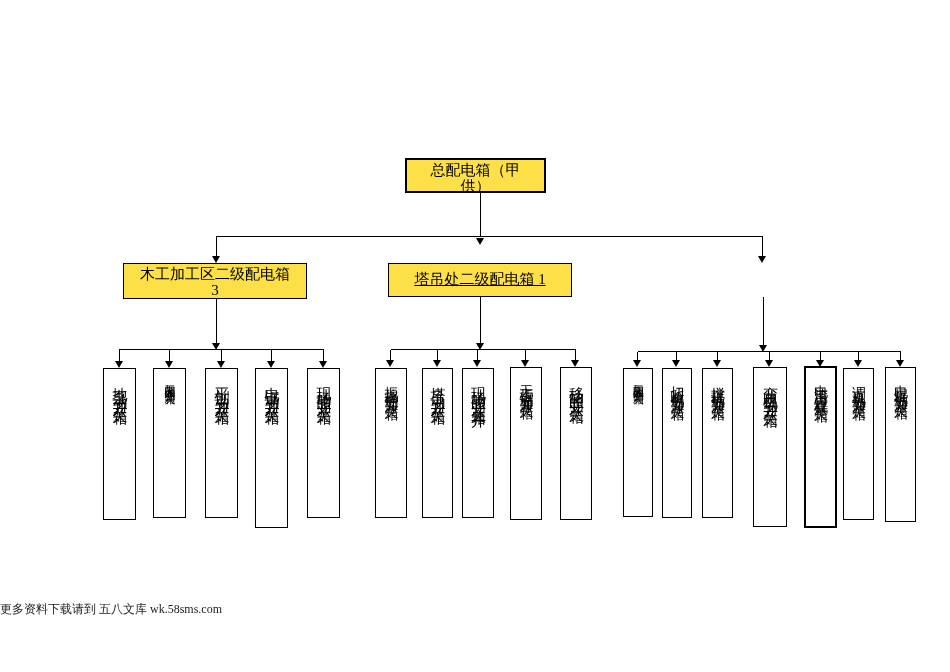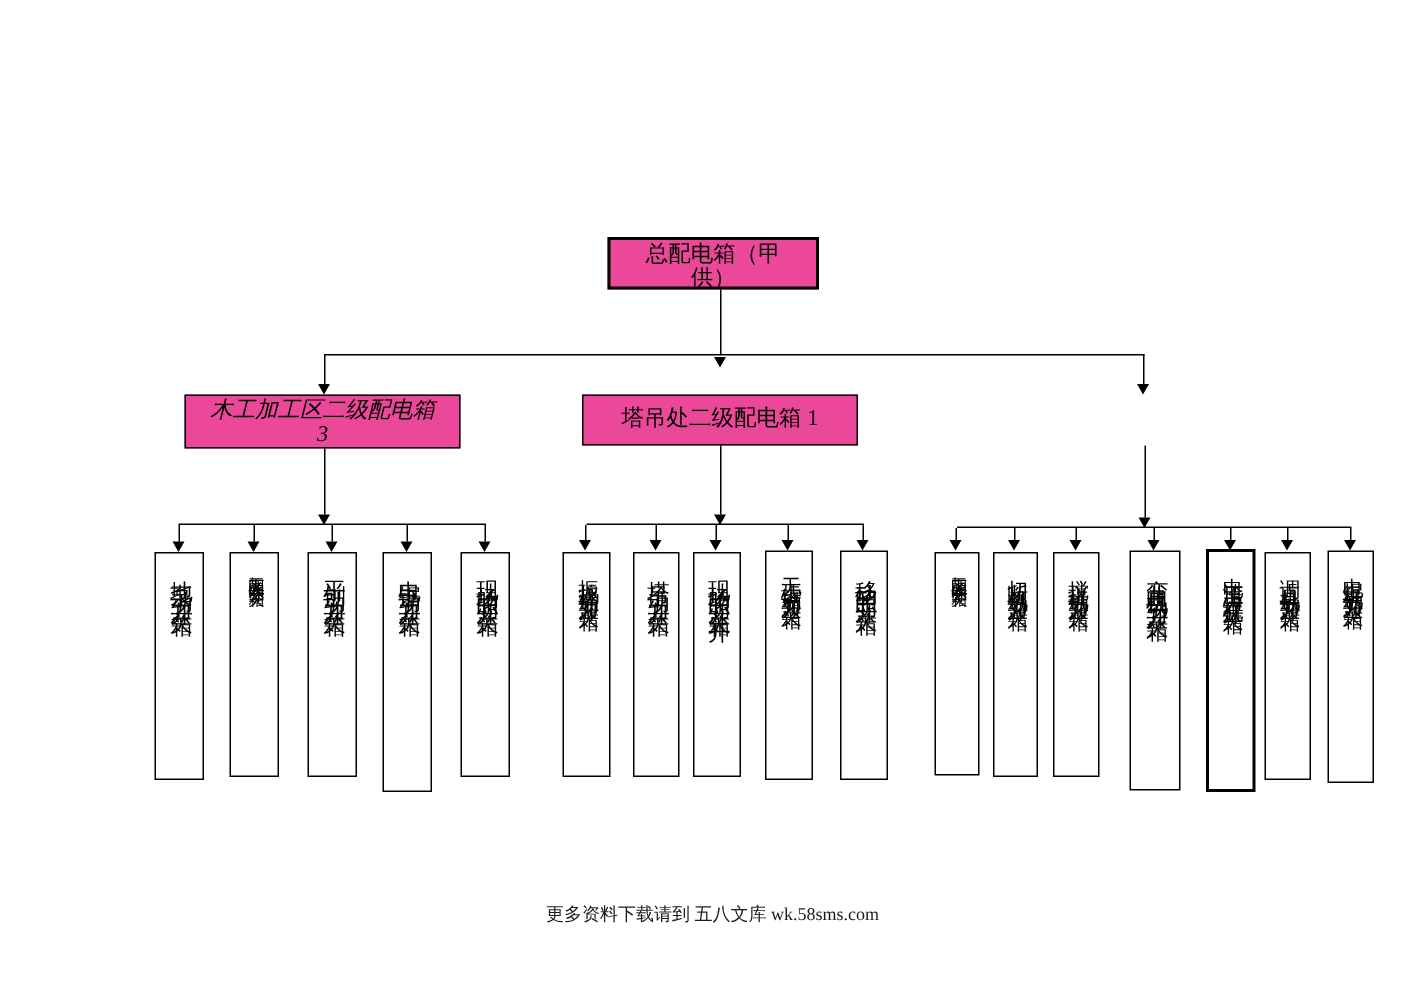--- a/index.html
+++ b/index.html
@@ -1,36 +1,36 @@
 <!DOCTYPE html>
 <html><head>
 <meta charset="utf-8">
 <style>
   html,body { margin:0; padding:0; background:#fff; }
   .page { position:relative; width:950px; height:672px; background:#ffffff;
           font-family:"Liberation Serif","DejaVu Serif",serif; color:#000; overflow:hidden; }
   .title { position:absolute; left:0; right:0; top:66px; text-align:center;
            font-size:21px; font-weight:bold; letter-spacing:4px; }
-  .nbox { position:absolute; border:1px solid #000; box-sizing:border-box; background:#ec4899;
+  .nbox { position:absolute; border:1px solid #000; box-sizing:border-box; background:#fde047;
           text-align:center; white-space:pre-line; overflow:hidden; font-size:15px; line-height:16px; }
   .root { border-width:2px; padding-top:2px; }
-  .l2two { padding-top:2px;font-style:italic; }
-  .l2one { line-height:31px; }
+  .l2two { padding-top:2px; }
+  .l2one { line-height:31px;text-decoration:underline; }
   .vbox { position:absolute; border:1px solid #000; box-sizing:border-box; background:#fff;
           overflow:hidden; display:flex; justify-content:center; }
   .b2 { border-width:2px; }
   .vtext { writing-mode:vertical-rl; text-orientation:upright; padding-top:6px; line-height:1; }
   .fs15 { font-size:15px; letter-spacing:4px; }
   .fs14 { font-size:14px; letter-spacing:3px; }
   .fs11 { font-size:11px; letter-spacing:1.5px; }
   .vl { position:absolute; width:1.4px; background:#000; }
   .hl { position:absolute; height:1.4px; background:#000; }
   .arr { position:absolute; width:0; height:0; border-left:4.5px solid transparent;
          border-right:4.5px solid transparent; border-top:7px solid #000; }
-  .footer { position:absolute; left:0; right:0; top:601px; text-align:center;
+  .footer { position:absolute; left:0; right:0; top:601px; text-align:left;
             font-size:12px; color:#1a1a1a; }
 </style>
 </head>
 <body>
 
 <div class="page">
 
 
   <div class="nbox root" style="left:405px;top:158px;width:141px;height:35px;">总配电箱（甲
 供）</div>

